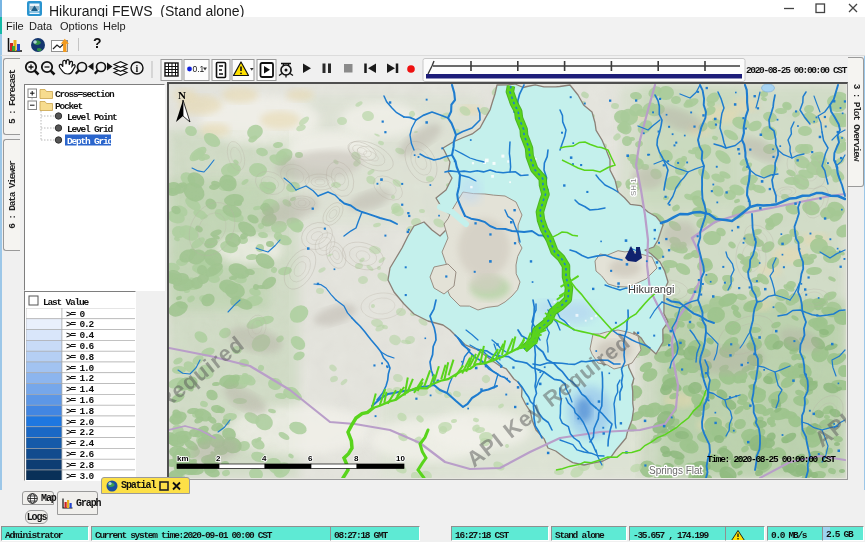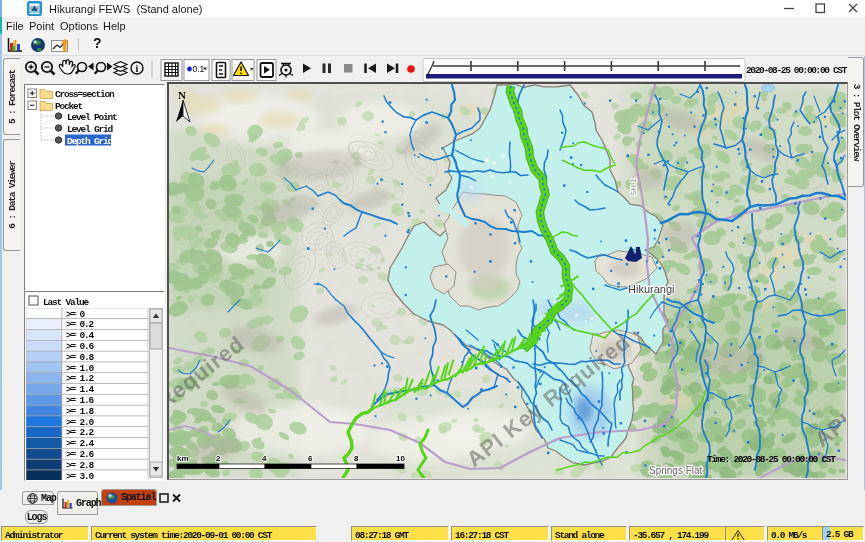--- a/index.html
+++ b/index.html
@@ -1,32 +1,32 @@
 <!DOCTYPE html>
 <html><head><meta charset="utf-8"><title>Hikurangi FEWS</title>
 <style>
 *{margin:0;padding:0;box-sizing:border-box}
 html,body{width:865px;height:542px;overflow:hidden;background:#f0f0f0;
  font-family:"Liberation Sans",sans-serif;position:relative}
 .abs{position:absolute}
 #titlebar{left:0;top:0;width:865px;height:17px;background:#fff;border-left:2px solid #77b5e3}
-#title-txt{left:47px;top:3px;font-size:11px;color:#1b1b1b}
+#title-txt{left:47px;top:3px;font-size:14px;color:#1b1b1b}
 #menubar{left:0;top:17px;width:865px;height:17px;background:#f2f2f2;border-left:2px solid #14b8a6}
 .menu{top:3px;font-size:11px;color:#1b1b1b}
 #toolbar1{left:0;top:34px;width:865px;height:22px;background:#f2f2f2;border-left:2px solid #9cc7e8;border-bottom:1px solid #dcdcdc}
 #main{left:0;top:56px;width:865px;height:434px;background:#f0f0f0;border-left:2px solid #9cc7e8;border-right:1px solid #9cc7e8}
 .vtab{background:#f5f4f1;border:1px solid #9a9a9a;color:#222;
  font-family:"Liberation Mono",monospace;font-size:9.5px;letter-spacing:-1.2px;font-weight:bold}
 .vtab span{position:absolute;left:50%;top:50%;white-space:nowrap}
 .vtab.ccw span{transform:translate(-50%,-50%) rotate(-90deg)}
 .vtab.cw span{transform:translate(-50%,-50%) rotate(90deg)}
 .sunken{border-top:1.5px solid #7e7e7e;border-left:1.5px solid #7e7e7e;border-bottom:1.5px solid #fff;border-right:1.5px solid #fff;background:#fff}
 .cell{position:absolute;top:526px;height:15px;border:1px solid;border-color:#8f8f8f #fff #fff #8f8f8f;
  font-family:"Liberation Mono",monospace;font-size:9.5px;letter-spacing:-1.3px;font-weight:bold;color:#111;
- padding:3px 0 0 3px;background:#fde047;white-space:nowrap;overflow:hidden}
+ padding:3px 0 0 3px;background:#5eead4;white-space:nowrap;overflow:hidden}
 .btab{position:absolute;background:#f0efec;border:1px solid #9a9a9a;border-radius:3px 3px 0 0;}
 .btab svg{flex-shrink:0}
 .btab{
  font-family:"Liberation Mono",monospace;font-size:10px;letter-spacing:-1.1px;font-weight:bold;color:#111;
  display:flex;align-items:center;gap:3px;padding:0 4px}
 </style></head>
 <body>
 
 <div class="abs" id="titlebar">
  <svg class="abs" style="left:25px;top:1px" width="15" height="15">
@@ -38,21 +38,21 @@
  </svg>
  <div class="abs" id="title-txt">Hikurangi FEWS&nbsp; (Stand alone)</div>
  <svg class="abs" style="left:778px;top:0" width="87" height="17">
   <path d="M4,8.5 h10" stroke="#444" stroke-width="1.3"></path>
   <rect x="36" y="4" width="8.5" height="8.5" fill="none" stroke="#444" stroke-width="1.3"></rect>
   <path d="M69,4 l8,8 M77,4 l-8,8" stroke="#444" stroke-width="1.3"></path>
  </svg>
 </div>
 <div class="abs" id="menubar">
  <span class="abs menu" style="left:4px">File</span>
- <span class="abs menu" style="left:27px">Point</span>
+ <span class="abs menu" style="left:27px">Data</span>
  <span class="abs menu" style="left:58px">Options</span>
  <span class="abs menu" style="left:101px">Help</span>
 </div>
 <div class="abs" id="toolbar1">
  <svg class="abs" style="left:5px;top:3px" width="110" height="16">
 
   <path d="M1.5,1 V14 H15" stroke="#111" stroke-width="1.5" fill="none"></path>
   <rect x="3" y="6" width="3" height="8" fill="#cc2222"></rect>
   <rect x="6.5" y="3" width="3" height="11" fill="#e8b020"></rect>
   <rect x="10" y="7" width="3" height="7" fill="#2244cc"></rect>
@@ -1696,21 +1696,21 @@
   <circle cx="33.5" cy="55" r="3.2" fill="#555" stroke="#333"></circle>
   <rect x="40" y="49.5" width="46" height="11" fill="#2a65cc"></rect>
   <text x="30" y="12" class="ttxt" font-family="Liberation Mono,monospace" font-size="9.5" font-weight="bold" letter-spacing="-1.2" fill="#111">Cross=section</text>
   <text x="30" y="24" font-family="Liberation Mono,monospace" font-size="9.5" font-weight="bold" letter-spacing="-1.2" fill="#111">Pocket</text>
   <text x="42" y="35" font-family="Liberation Mono,monospace" font-size="9.5" font-weight="bold" letter-spacing="-1.2" fill="#111">Level Point</text>
   <text x="42" y="47" font-family="Liberation Mono,monospace" font-size="9.5" font-weight="bold" letter-spacing="-1.2" fill="#111">Level Grid</text>
   <text x="42" y="59" font-family="Liberation Mono,monospace" font-size="9.5" font-weight="bold" letter-spacing="-1.2" fill="#fff">Depth Grid</text>
  </svg>
 </div>
 
-<div class="abs sunken" style="left:24px;top:291px;width:141px;height:190px;overflow:hidden">
+<div class="abs sunken" style="left:24px;top:291px;width:112px;height:190px;overflow:hidden">
  <svg class="abs" style="left:1px;top:1px" width="136" height="15">
   <rect x="3" y="3" width="9" height="9" fill="#fff" stroke="#555"></rect>
   <text x="17" y="11.5" font-family="Liberation Mono,monospace" font-size="9.5" font-weight="bold" letter-spacing="-1.2" fill="#111">Last Value</text>
  </svg>
  <svg class="abs" style="left:1px;top:16px" width="123" height="172">
       <rect x="0" y="0.0" width="36" height="10.8" fill="#ffffff" stroke="#a8a8a8" stroke-width="0.6"></rect>
       <rect x="36" y="0.0" width="86" height="10.8" fill="#fff" stroke="#a8a8a8" stroke-width="0.6"></rect>
       <text x="40" y="8.6" font-family="Liberation Mono,monospace" font-size="9.5" font-weight="bold" letter-spacing="-1.2" fill="#111">&gt;= 0</text>
       <rect x="0" y="10.8" width="36" height="10.8" fill="#e9f0fc" stroke="#a8a8a8" stroke-width="0.6"></rect>
       <rect x="36" y="10.8" width="86" height="10.8" fill="#fff" stroke="#a8a8a8" stroke-width="0.6"></rect>
@@ -1782,36 +1782,36 @@
   </div>
 <div class="abs btab" style="left:57px;top:491px;width:41px;height:24px">
  <svg width="11" height="11">
       <path d="M1,0.5 V10 H10.5" stroke="#111" stroke-width="1.2" fill="none"></path>
  <rect x="2.5" y="4" width="2.2" height="6" fill="#cc2222"></rect>
       <rect x="5" y="2" width="2.2" height="8" fill="#e8b020"></rect>
  <rect x="7.5" y="5" width="2.2" height="5" fill="#2244cc"></rect>
     </svg>
  <span>Graph</span>
   </div>
-<div class="abs btab" style="left:101px;top:489px;width:56px;height:17px;background:#c2410c">
+<div class="abs btab" style="left:101px;top:477px;width:89px;height:17px;background:#fde047">
  <svg width="12" height="12">
       <circle cx="6" cy="6" r="5.5" fill="#1a4fa0"></circle>
  <path d="M2,4 q3,-2.5 5,-1 q2.5,1.5 1,3 q-3,1.5 -5,0.5 q-2,-1.5 -1,-2.5 Z" fill="#3f9e4f"></path>
  <circle cx="4" cy="3.5" r="1.6" fill="#cfe4f7" opacity="0.85"></circle>
     </svg>
  <span>Spatial</span>
  <svg width="24" height="12" style="margin-left:1px">
       <rect x="1" y="2" width="8" height="8" fill="none" stroke="#222" stroke-width="1.6"></rect>
  <path d="M14,2.5 l7,7 M21,2.5 l-7,7" stroke="#111" stroke-width="1.8"></path>
     </svg>
   </div>
 <div class="abs btab" style="left:25px;top:510px;width:23px;height:14px;border-radius:6px;justify-content:center">Logs</div>
 <div class="cell" style="left:1px;width:88px">Administrator</div>
-<div class="cell" style="left:91px;width:226px">Current system time:2020-09-01 00:00 CST</div>
-<div class="cell" style="left:351px;width:98px">08:27:18 GMT</div>
+<div class="cell" style="left:91px;width:260px">Current system time:2020-09-01 00:00 CST</div>
+<div class="cell" style="left:330px;width:90px">08:27:18 GMT</div>
 <div class="cell" style="left:451px;width:98px">16:27:18 CST</div>
 <div class="cell" style="left:551px;width:76px">Stand alone</div>
 <div class="cell" style="left:629px;width:106px">-35.657 , 174.199</div>
 <div class="cell" style="left:725px;width:40px">
  <svg width="14" height="11" style="margin-left:2px">
       <path d="M7,0.5 L13.5,10.5 H0.5 Z" fill="#ffe000" stroke="#111" stroke-width="0.9" stroke-linejoin="round"></path>
  <path d="M7,3.5 v3.5" stroke="#111" stroke-width="1.3"></path>
       <circle cx="7" cy="8.8" r="0.8" fill="#111"></circle>
     </svg></div>
 <div class="cell" style="left:767px;width:66px">0.0 MB/s</div>

